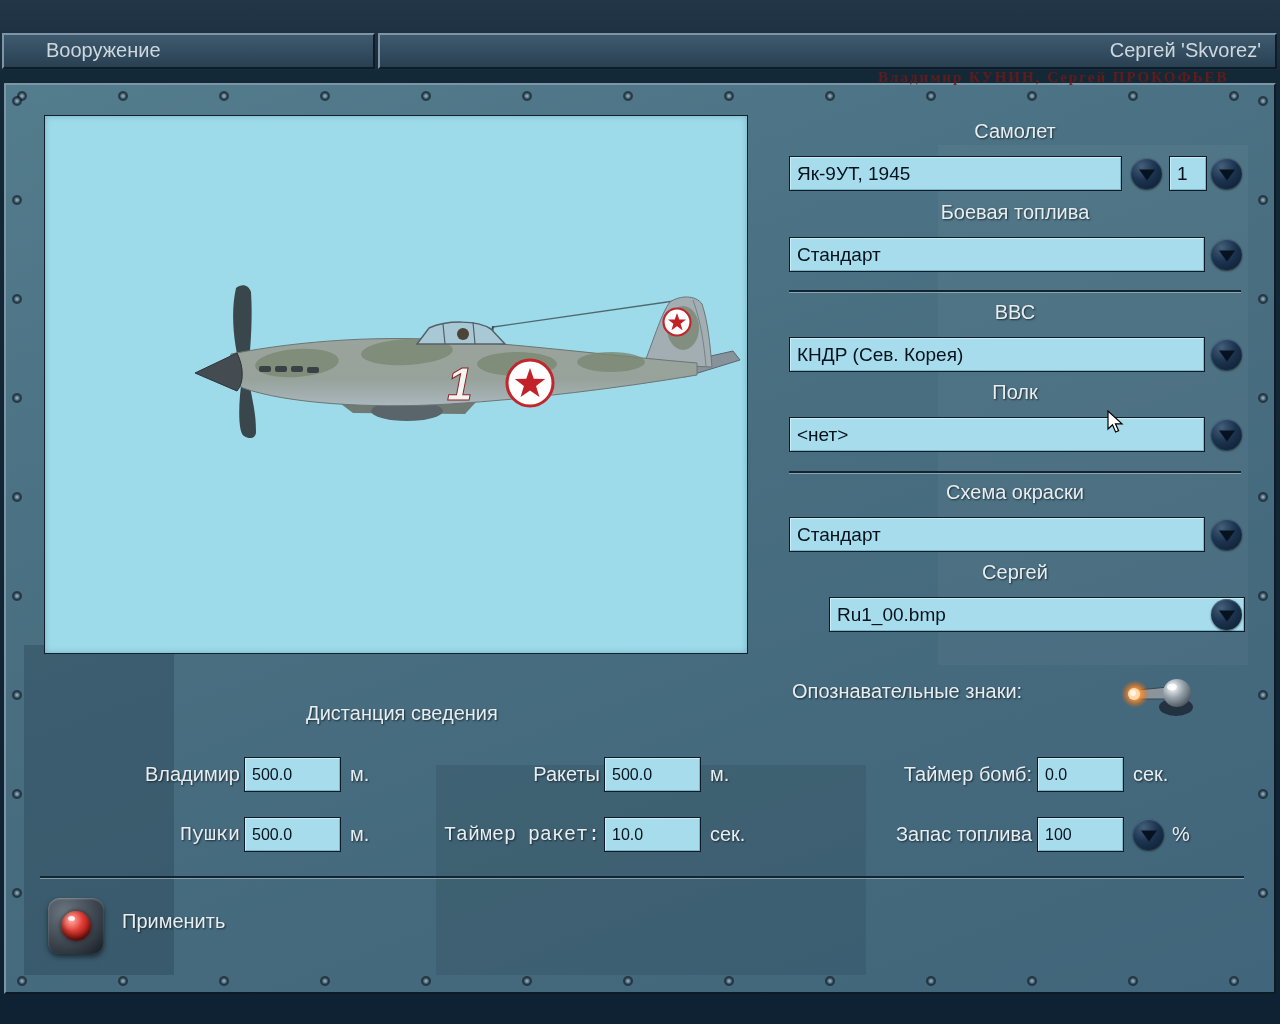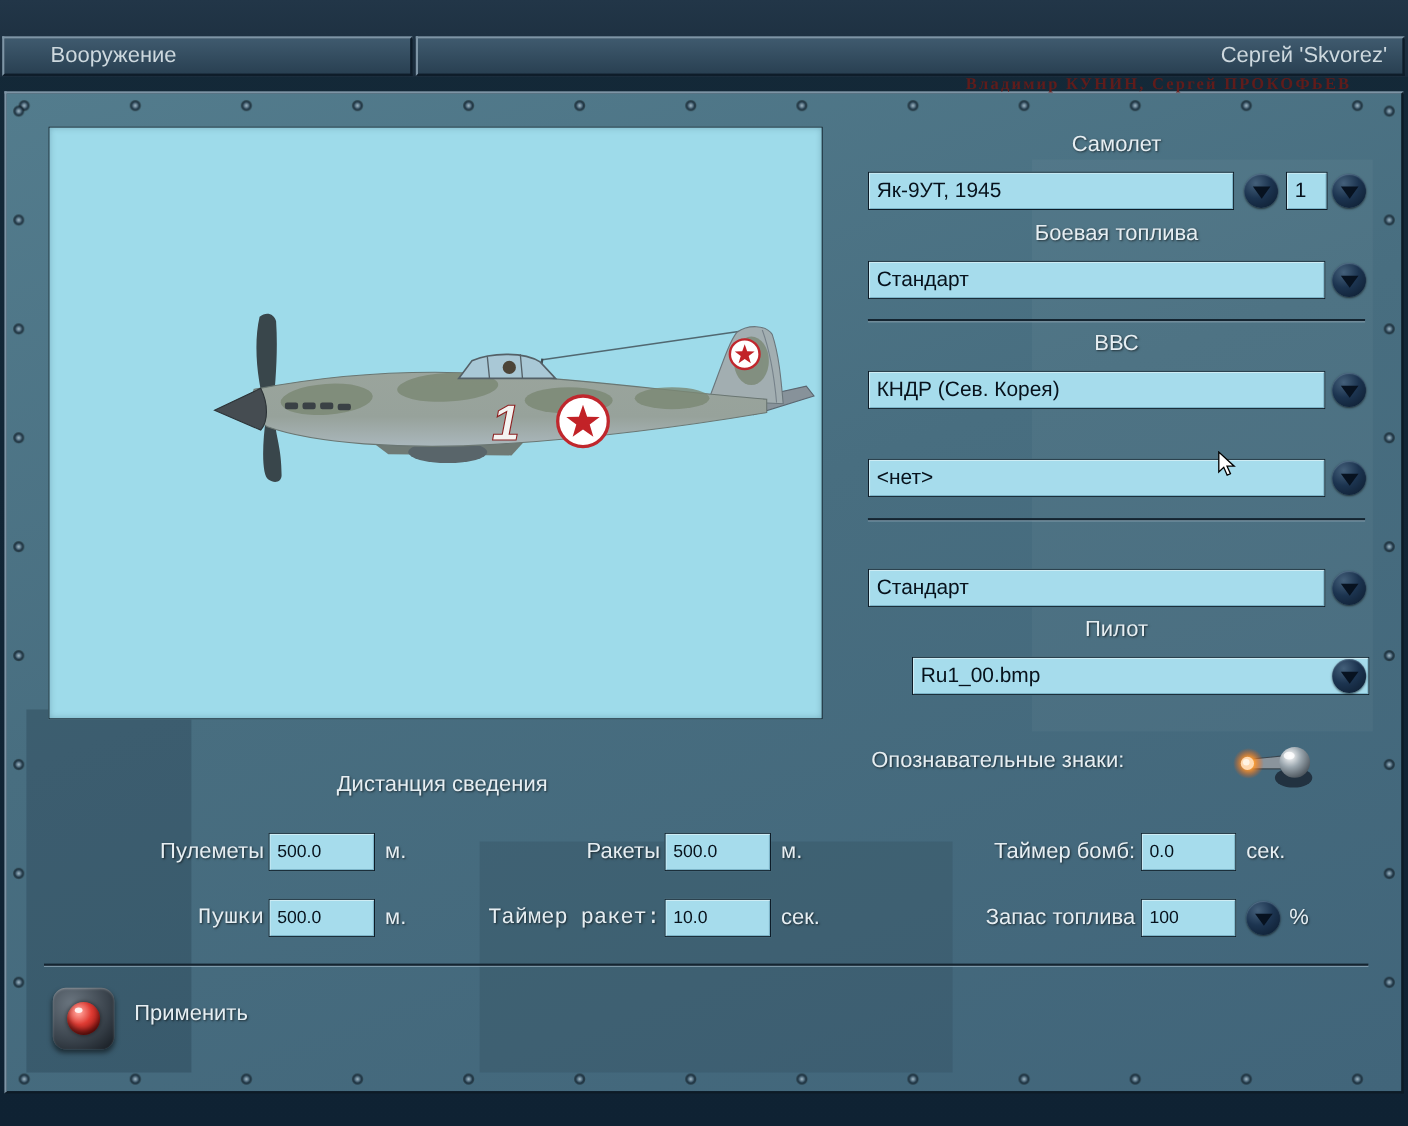--- a/index.html
+++ b/index.html
@@ -187,37 +187,39 @@
     <div class="divider" style="left:783px;top:205px;width:452px;"></div>
 
     <div class="lbl lbl-c" style="left:783px;top:216px;width:452px;">ВВС</div>
     <div class="dd" style="left:783px;top:252px;width:416px;">
       <span>КНДР (Сев. Корея)</span>
     </div>
     <div class="arrow-btn" style="left:1205px;top:254px;">
       <span class="tri"></span>
     </div>
 
+    <div class="lbl lbl-c" style="left:783px;top:296px;width:452px;">Полк</div>
     <div class="dd" style="left:783px;top:332px;width:416px;">
       <span>&lt;нет&gt;</span>
     </div>
     <div class="arrow-btn" style="left:1205px;top:334px;">
       <span class="tri"></span>
     </div>
 
     <div class="divider" style="left:783px;top:386px;width:452px;"></div>
 
+    <div class="lbl lbl-c" style="left:783px;top:396px;width:452px;">Схема окраски</div>
     <div class="dd" style="left:783px;top:432px;width:416px;">
       <span>Стандарт</span>
     </div>
     <div class="arrow-btn" style="left:1205px;top:434px;">
       <span class="tri"></span>
     </div>
 
-    <div class="lbl lbl-c" style="left:783px;top:476px;width:452px;">Пилот</div>
+    <div class="lbl lbl-c" style="left:783px;top:476px;width:452px;">Сергей</div>
     <div class="dd" style="left:783px;top:512px;width:416px;margin-left:40px;">
       <span>Ru1_00.bmp</span>
     </div>
     <div class="arrow-btn" style="left:1205px;top:514px;">
       <span class="tri"></span>
     </div>
 
     <div class="lbl" style="left:786px;top:595px;">Опознавательные знаки:</div>
     <div style="position:absolute;left:1110px;top:582px;width:86px;height:56px;">
       <svg width="86" height="56" viewBox="0 0 86 56">
@@ -233,21 +235,21 @@
         <circle cx="19" cy="27" r="14" fill="url(#glow)"></circle>
         <circle cx="18" cy="27" r="6" fill="#ffd9b0"></circle>
         <circle cx="17" cy="26" r="3" fill="#fff4e4"></circle>
         <circle cx="61" cy="26" r="14" fill="url(#knob)"></circle>
         <ellipse cx="56" cy="20" rx="5" ry="3.5" fill="rgba(255,255,255,.8)"></ellipse>
       </svg>
     </div>
 
     <div class="lbl lbl-c" style="left:156px;top:617px;width:480px;">Дистанция сведения</div>
 
-    <div class="lbl lbl-r" style="left:96px;top:672px;width:138px;line-height:35px;">Пулеметы</div>
+    <div class="lbl lbl-r" style="left:96px;top:672px;width:138px;line-height:35px;">Владимир</div>
     <input class="num" style="left: 238px; top: 672px; width: 97px;" value="500.0">
     <div class="unit" style="left:344px;top:672px;">м.</div>
 
     <div class="lbl lbl-r" style="left:476px;top:672px;width:118px;line-height:35px;">Ракеты</div>
     <input class="num" style="left: 598px; top: 672px; width: 97px;" value="500.0">
     <div class="unit" style="left:704px;top:672px;">м.</div>
 
     <div class="lbl lbl-r" style="left:866px;top:672px;width:160px;line-height:35px;">Таймер бомб:</div>
     <input class="num" style="left: 1031px; top: 672px; width: 87px;" value="0.0">
     <div class="unit" style="left:1127px;top:672px;">сек.</div>

